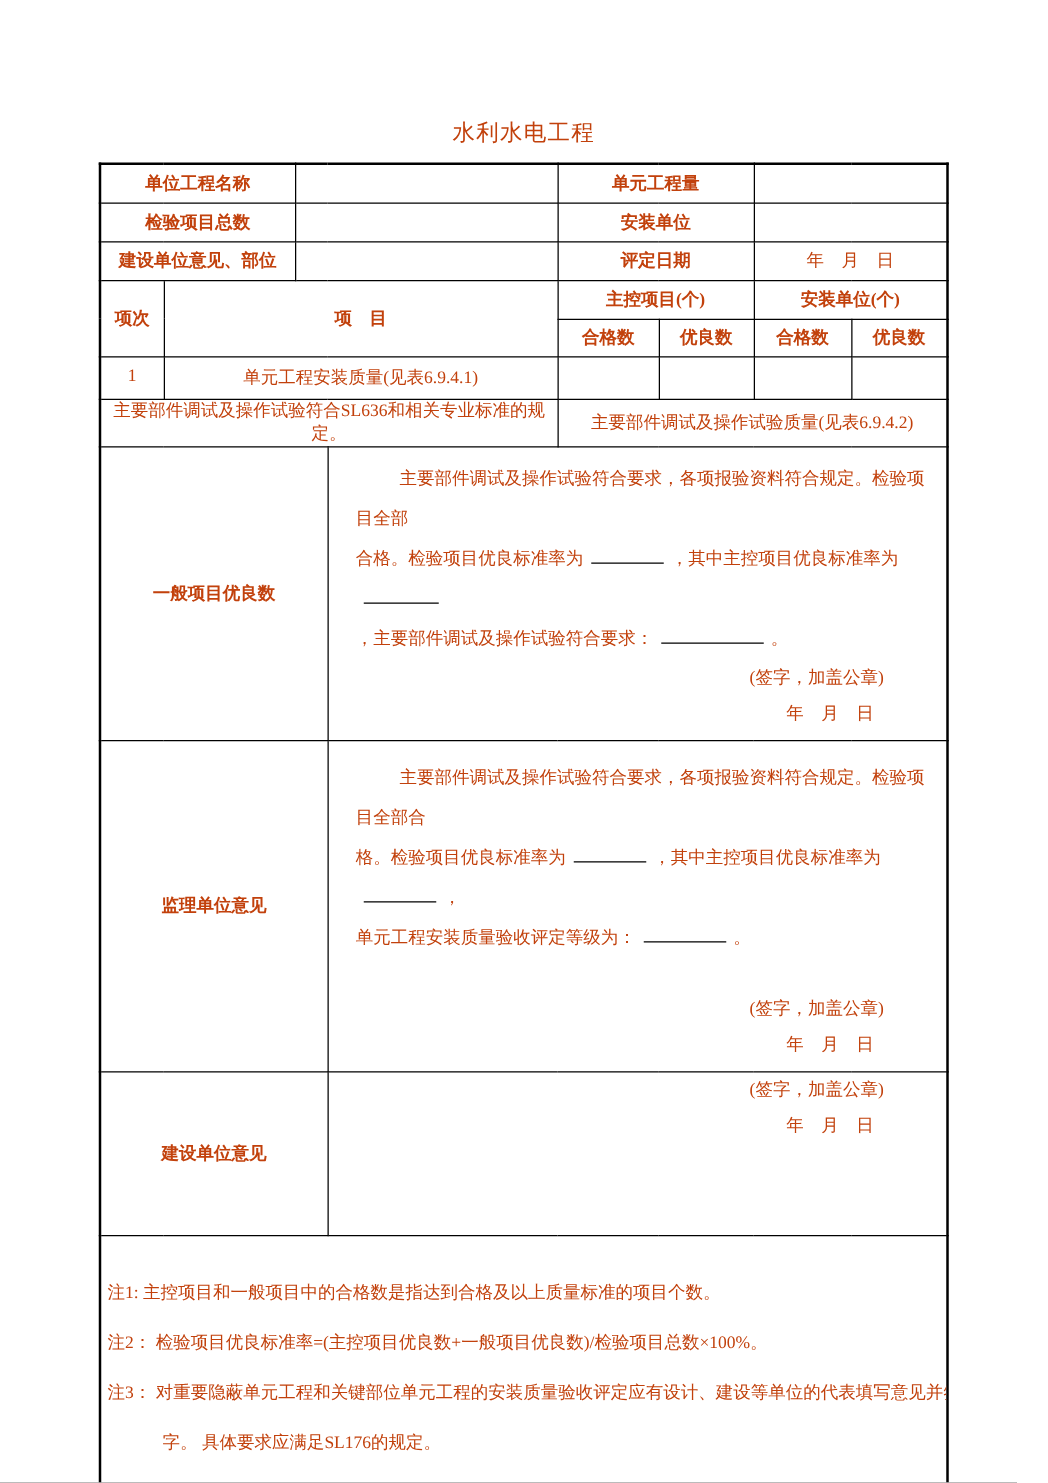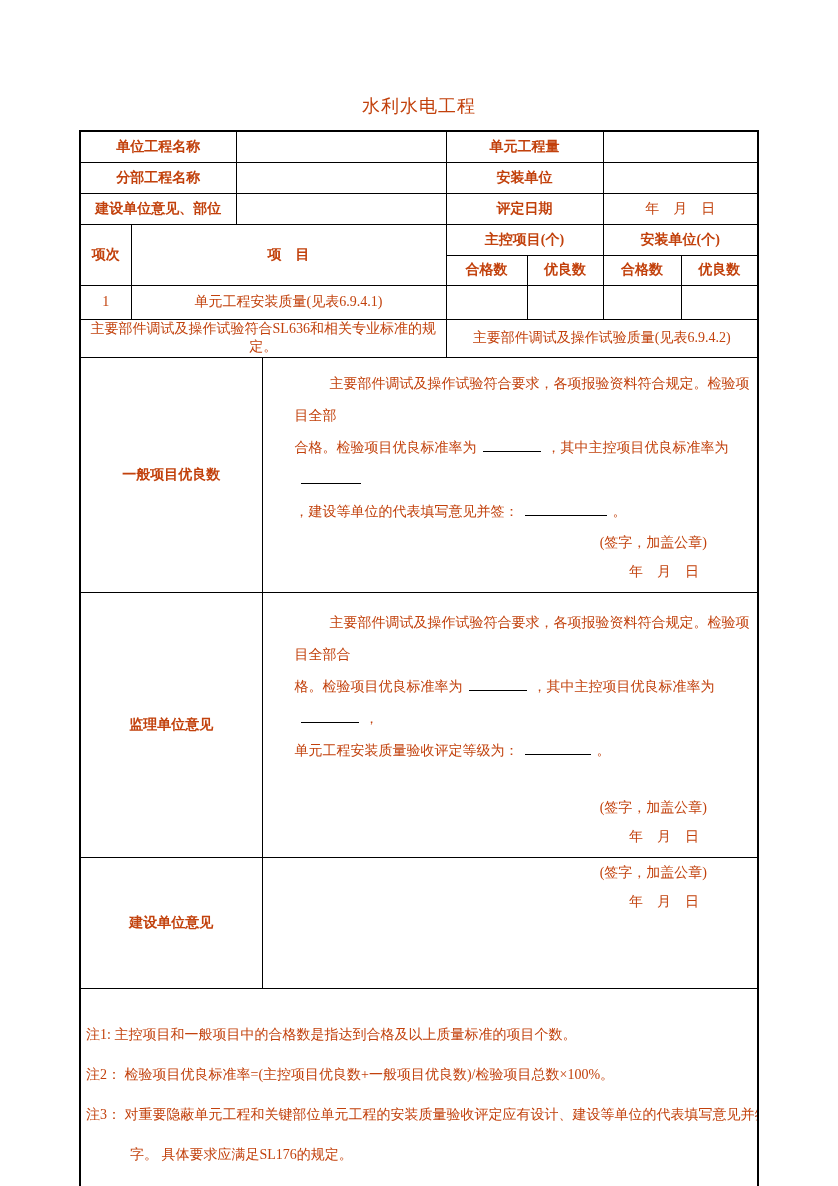--- a/index.html
+++ b/index.html
@@ -21,21 +21,21 @@
     width:678px; margin:12px auto 0 auto; border-collapse:collapse;
     table-layout:fixed; border:2px solid #000;
   }
   table.form td {
     border:1px solid #000; font-size:14px; vertical-align:middle;
     overflow:hidden;
   }
   td.c { text-align:center; }
   td.lab { text-align:center; font-weight:bold;margin-top:18px; }
   .op-cell { vertical-align:top !important; }
-  .op-box { display:flex; flex-direction:column; height:100%; padding:10px 6px 6px 12px;margin-left:20px; }
+  .op-box { display:flex; flex-direction:column; height:100%; padding:10px 6px 6px 22px; }
   .op-line { line-height:32px; font-size:14px; }
   .op-line.ind { text-indent:2.5em; }
   .blank {
     display:inline-block; border-bottom:1px solid #000; height:14px;
     vertical-align:baseline; margin:0 6px;
   }
   .sign-line { line-height:29px; text-align:right; padding-right:44px; font-size:14px; }
   .date-line { line-height:29px; text-align:right; padding-right:52px; font-size:14px; }
   .gap-top { margin-top:26px; }
   .owner-box { display:flex; flex-direction:column; justify-content:flex-end; height:100%; padding:0 6px 12px 6px; }
@@ -65,21 +65,21 @@
     </colgroup>
 
     <tbody>
         <tr style="height:31px">
       <td colspan="2" class="lab">单位工程名称</td>
       <td colspan="2"></td>
       <td colspan="2" class="lab">单元工程量</td>
       <td colspan="2"></td>
     </tr>
     <tr style="height:31px">
-      <td colspan="2" class="lab">分部工程名称</td>
+      <td colspan="2" class="lab">检验项目总数</td>
       <td colspan="2"></td>
       <td colspan="2" class="lab">安装单位</td>
       <td colspan="2"></td>
     </tr>
     <tr style="height:31px">
       <td colspan="2" class="lab">建设单位意见、部位</td>
       <td colspan="2"></td>
       <td colspan="2" class="lab">评定日期</td>
       <td colspan="2" class="c">年　月　日</td>
     </tr>
@@ -110,21 +110,21 @@
       <td colspan="4" class="c">主要部件调试及操作试验符合SL636和相关专业标准的规定。</td>
       <td colspan="4" class="c">主要部件调试及操作试验质量(见表6.9.4.2)</td>
     </tr>
 
     <tr style="height:164px">
       <td colspan="3" class="lab">一般项目优良数</td>
       <td colspan="5" class="op-cell">
         <div class="op-box">
           <div class="op-line ind">主要部件调试及操作试验符合要求，各项报验资料符合规定。检验项目全部</div>
           <div class="op-line"><span>合格。检验项目优良标准率为</span><span class="blank" style="width:58px"></span><span>，其中主控项目优良标准率为</span><span class="blank" style="width:60px"></span></div>
-          <div class="op-line"><span>，建设等单位的代表填写意见并签：</span><span class="blank" style="width:82px"></span><span>。</span></div>
+          <div class="op-line"><span>，主要部件调试及操作试验符合要求：</span><span class="blank" style="width:82px"></span><span>。</span></div>
           <div class="sign-line">(签字，加盖公章)</div>
           <div class="date-line">年　月　日</div>
         </div>
       </td>
     </tr>
 
     <tr style="height:189px">
       <td colspan="3" class="lab">监理单位意见</td>
       <td colspan="5" class="op-cell">
         <div class="op-box" style="padding-top:14px">

